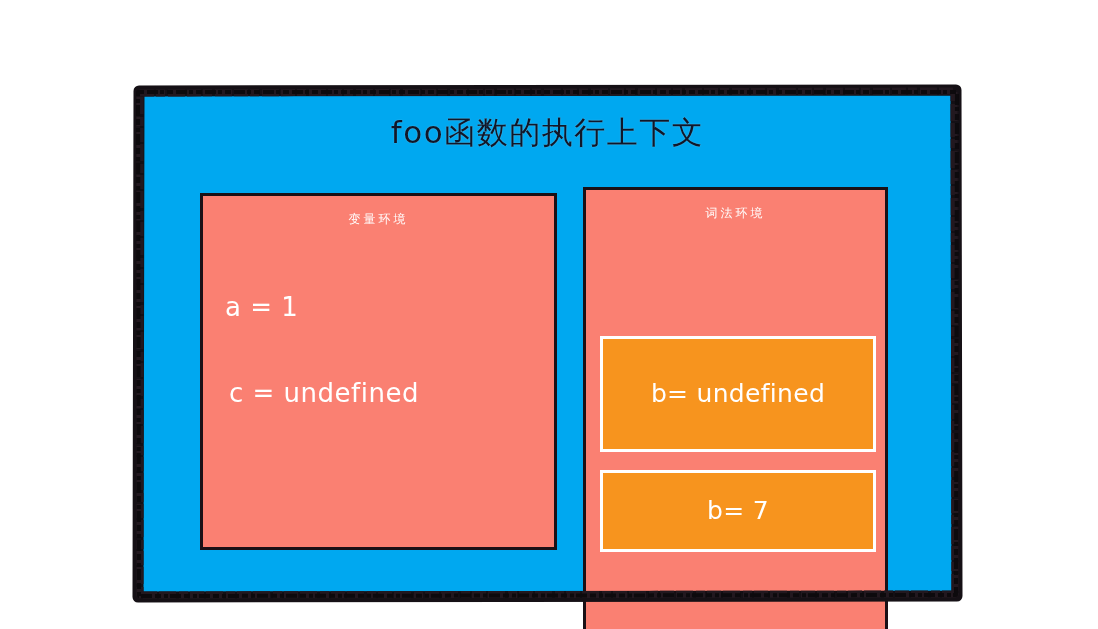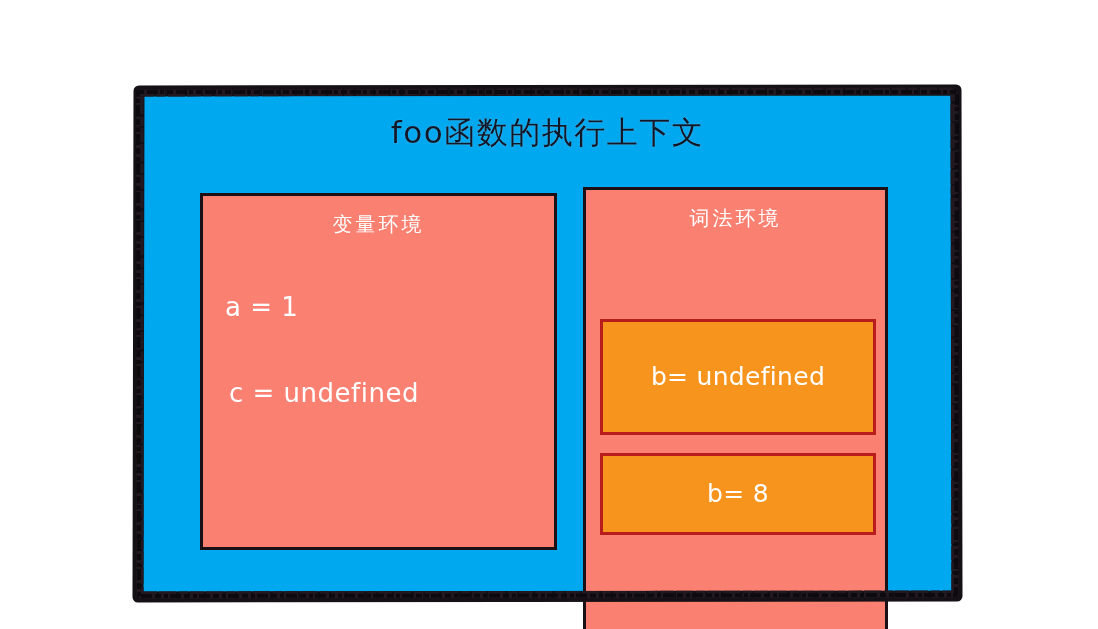--- a/index.html
+++ b/index.html
@@ -70,21 +70,21 @@
     padding-left: 16px;
   }
 
   .env-title {
     position: absolute;
     left: 0;
     right: 0;
     top: 15px;
     text-align: center;
     color: #ffffff;
-    font-size: 20px;
+    font-size: 12px;
     letter-spacing: 3px;
     font-family: "DejaVu Sans", sans-serif;
   }
 
   
   .var-list {
     position: absolute;
     left: 22px;
     top: 96px;
     right: 26px;
@@ -96,26 +96,27 @@
     letter-spacing: 0.5px;
     white-space: pre;
   }
   .var-entry.first { margin-bottom: 56px; margin-left: 0px; }
   .var-entry.second { margin-left: 4px; margin-top: 16px; }
 
   
   .bind-box {
     position: absolute;
     background: #F7941E;
-    border: 3px solid #b91c1c;
+    border: 3px solid #ffffff;
     box-sizing: border-box;
     display: flex;
     flex-direction: column;
     align-items: center;
     justify-content: center;
+    margin-top: 17px;
   }
   .bind-box-1 {
     left: 14px;   
     top: 129px;   
     width: 276px; 
     height: 116px;
   }
   .bind-box-2 {
     left: 14px;
     top: 263px;   
@@ -148,21 +149,21 @@
   </div>
 
   <div class="env env-lex">
     <div class="env-title">词法环境</div>
 
     <div class="bind-box bind-box-1">
       <div class="bind-line">b= undefined</div>
     </div>
 
     <div class="bind-box bind-box-2">
-      <div class="bind-line">b= 8</div>
+      <div class="bind-line">b= 7</div>
     </div>
   </div>
 </div>
 
 <svg class="ec-border" viewBox="0 0 835 523" xmlns="http://www.w3.org/2000/svg">
   <path d="M9,9 L826,8 L827,514 L8,515 Z" fill="none" stroke="#151015" stroke-width="11" stroke-linejoin="round"></path>
   <path d="M10,11 L824,9 L825,512 L10,513 Z" fill="none" stroke="#22181f" stroke-width="7" stroke-linejoin="round" stroke-dasharray="14 2 9 3 17 2"></path>
   <path d="M8,10 L827,10 L826,513 L9,514 Z" fill="none" stroke="#0d0a0d" stroke-width="4" stroke-linejoin="round" stroke-dasharray="6 3 11 2 4 3"></path>
 </svg>
 

